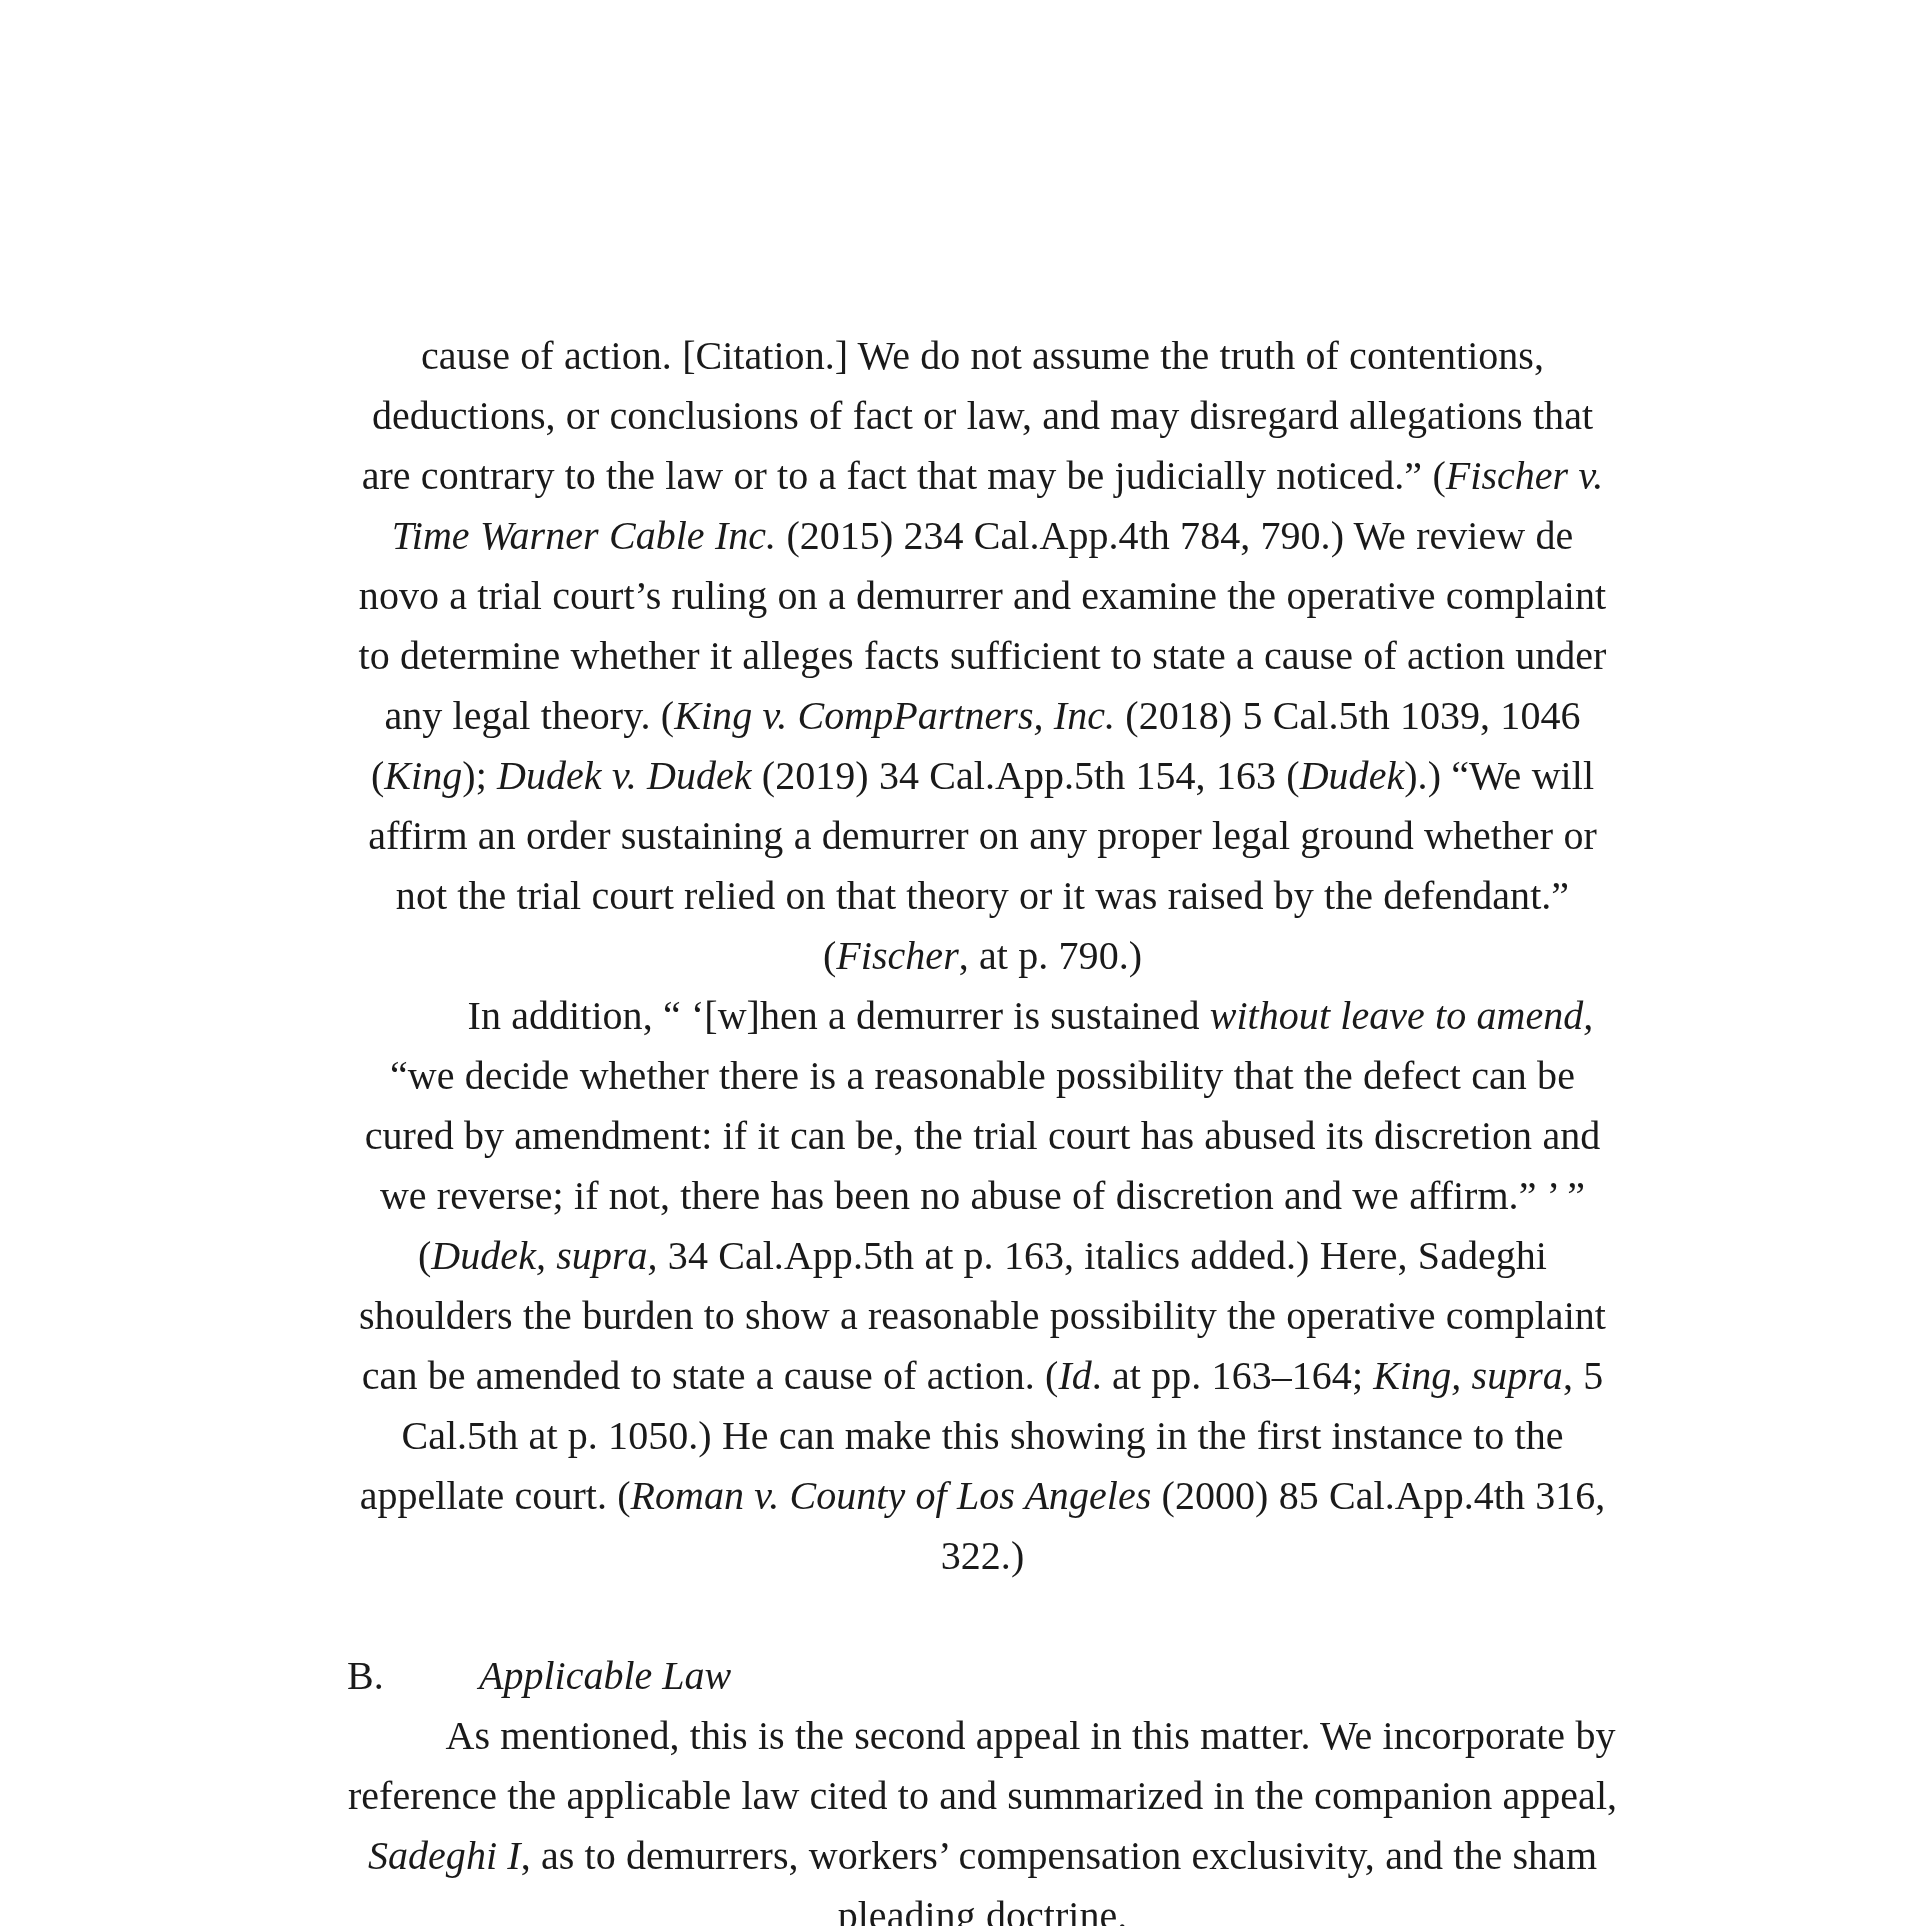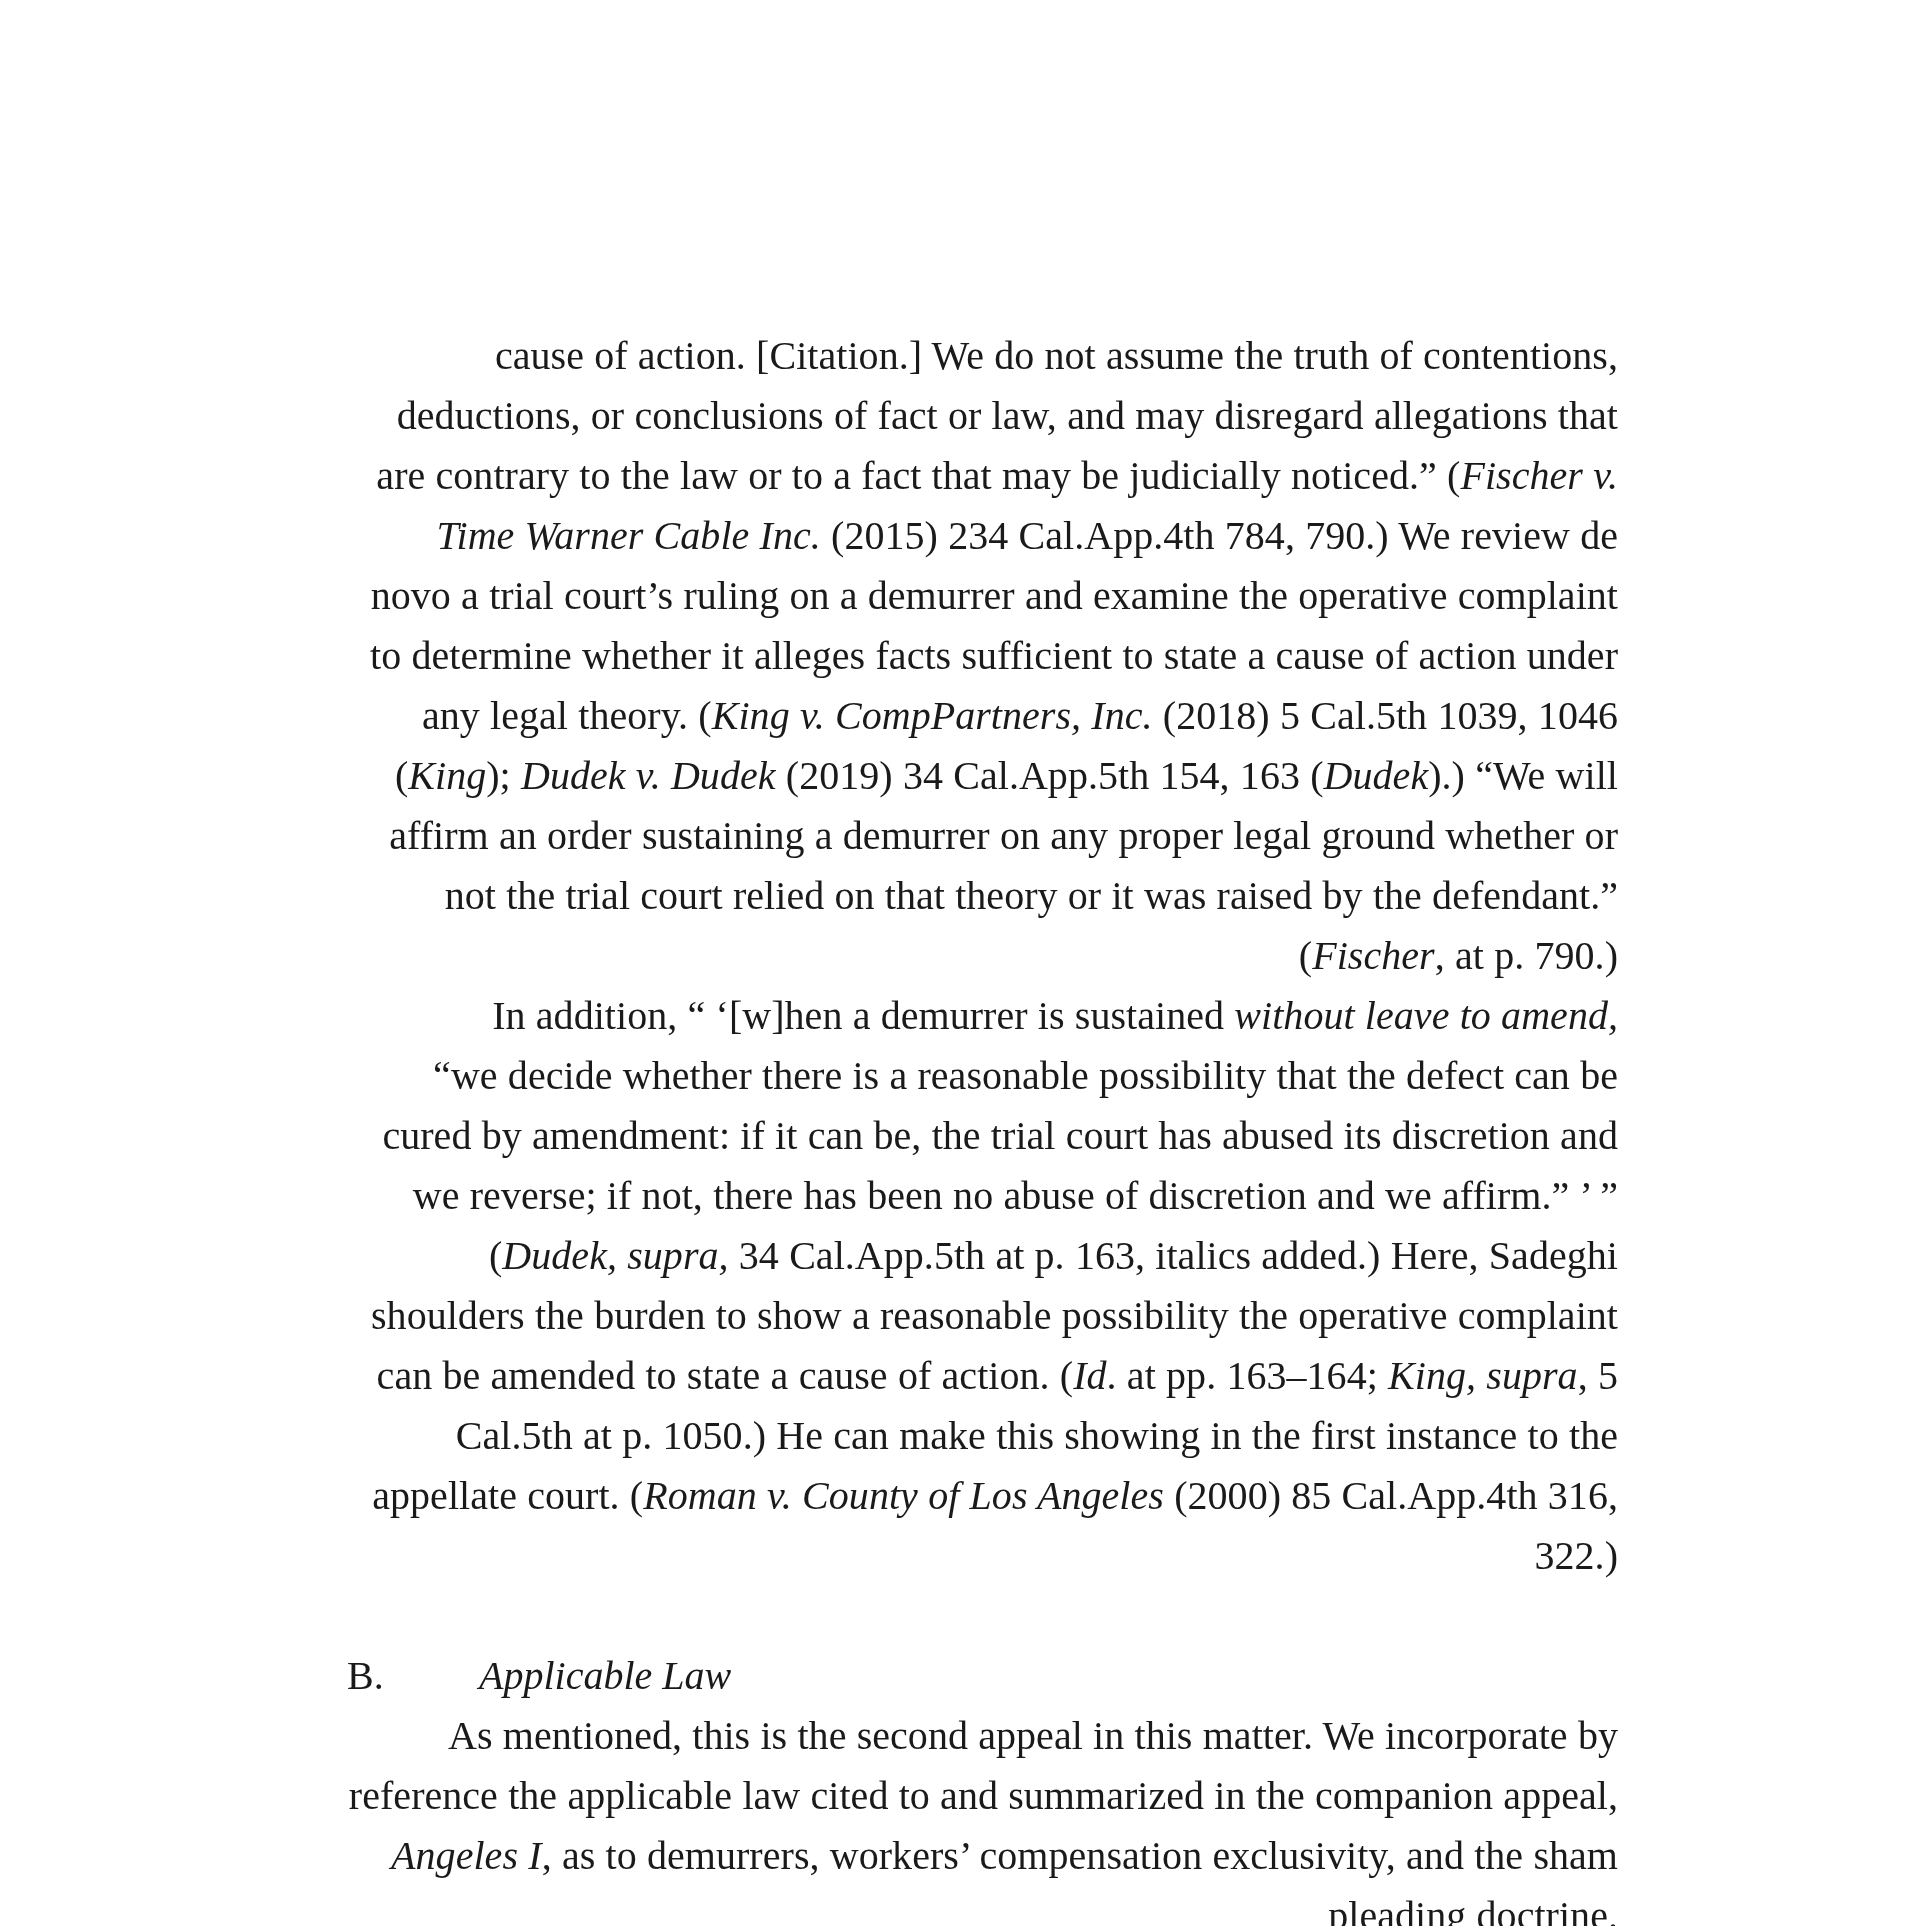--- a/index.html
+++ b/index.html
@@ -29,21 +29,21 @@
   .body-text {
     position: absolute;
     left: 347px;
     top: 326px;
     width: 1271px;
   }
 
   .para {
     font-size: 40px;
     line-height: 60px;
-    text-align: right;
+    text-align: center;
     margin: 0 0 0 0;
     letter-spacing: 0.04px;
     word-spacing: 0.2px;
   }
 
   .para + .para {
     margin-top: 0;
   }
 
   .indent {
@@ -88,18 +88,18 @@
 
     <p class="para indent">In addition, “ ‘[w]hen a demurrer is sustained <i>without leave to amend,</i> “we decide whether there is a reasonable possibility that the defect can be cured by amendment: if it can be, the trial court has abused its discretion and we reverse; if not, there has been no abuse of discretion and we affirm.” ’ ”  (<i>Dudek, supra,</i> 34 Cal.App.5th at p. 163, italics added.)  Here, Sadeghi shoulders the burden to show a reasonable possibility the operative complaint can be amended to state a cause of action.  (<i>Id</i>. at pp. 163–164; <i>King, supra</i>, 5 Cal.5th at p. 1050.)  He can make this showing in the first instance to the appellate court.  (<i>Roman v. County of Los Angeles</i> (2000) 85 Cal.App.4th 316, 322.)</p>
 
     <div class="spacer-line"></div>
 
     <div class="heading">
       <span class="letter">B.</span>
       <span class="title">Applicable Law</span>
     </div>
 
-    <p class="para indent">As mentioned, this is the second appeal in this matter.  We incorporate by reference the applicable law cited to and summarized in the companion appeal, <i>Angeles I</i>, as to demurrers, workers’ compensation exclusivity, and the sham pleading doctrine.</p>
+    <p class="para indent">As mentioned, this is the second appeal in this matter.  We incorporate by reference the applicable law cited to and summarized in the companion appeal, <i>Sadeghi I</i>, as to demurrers, workers’ compensation exclusivity, and the sham pleading doctrine.</p>
 
   </div>
 
 </div>
 
 
 </body></html>

